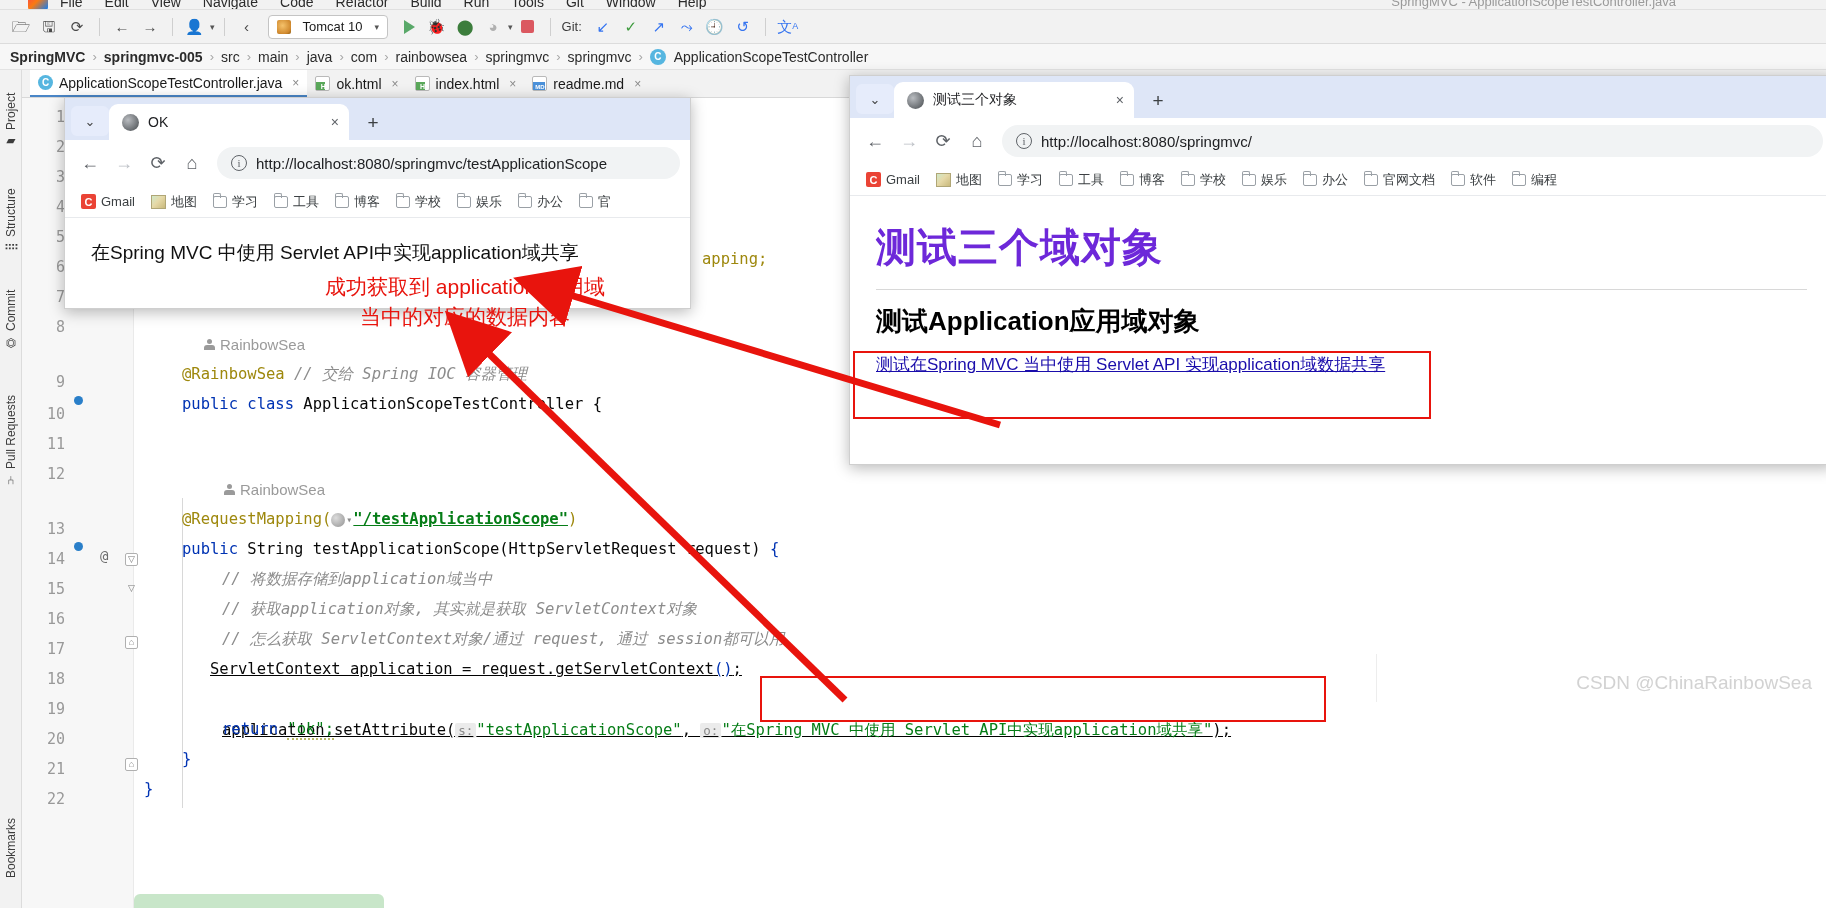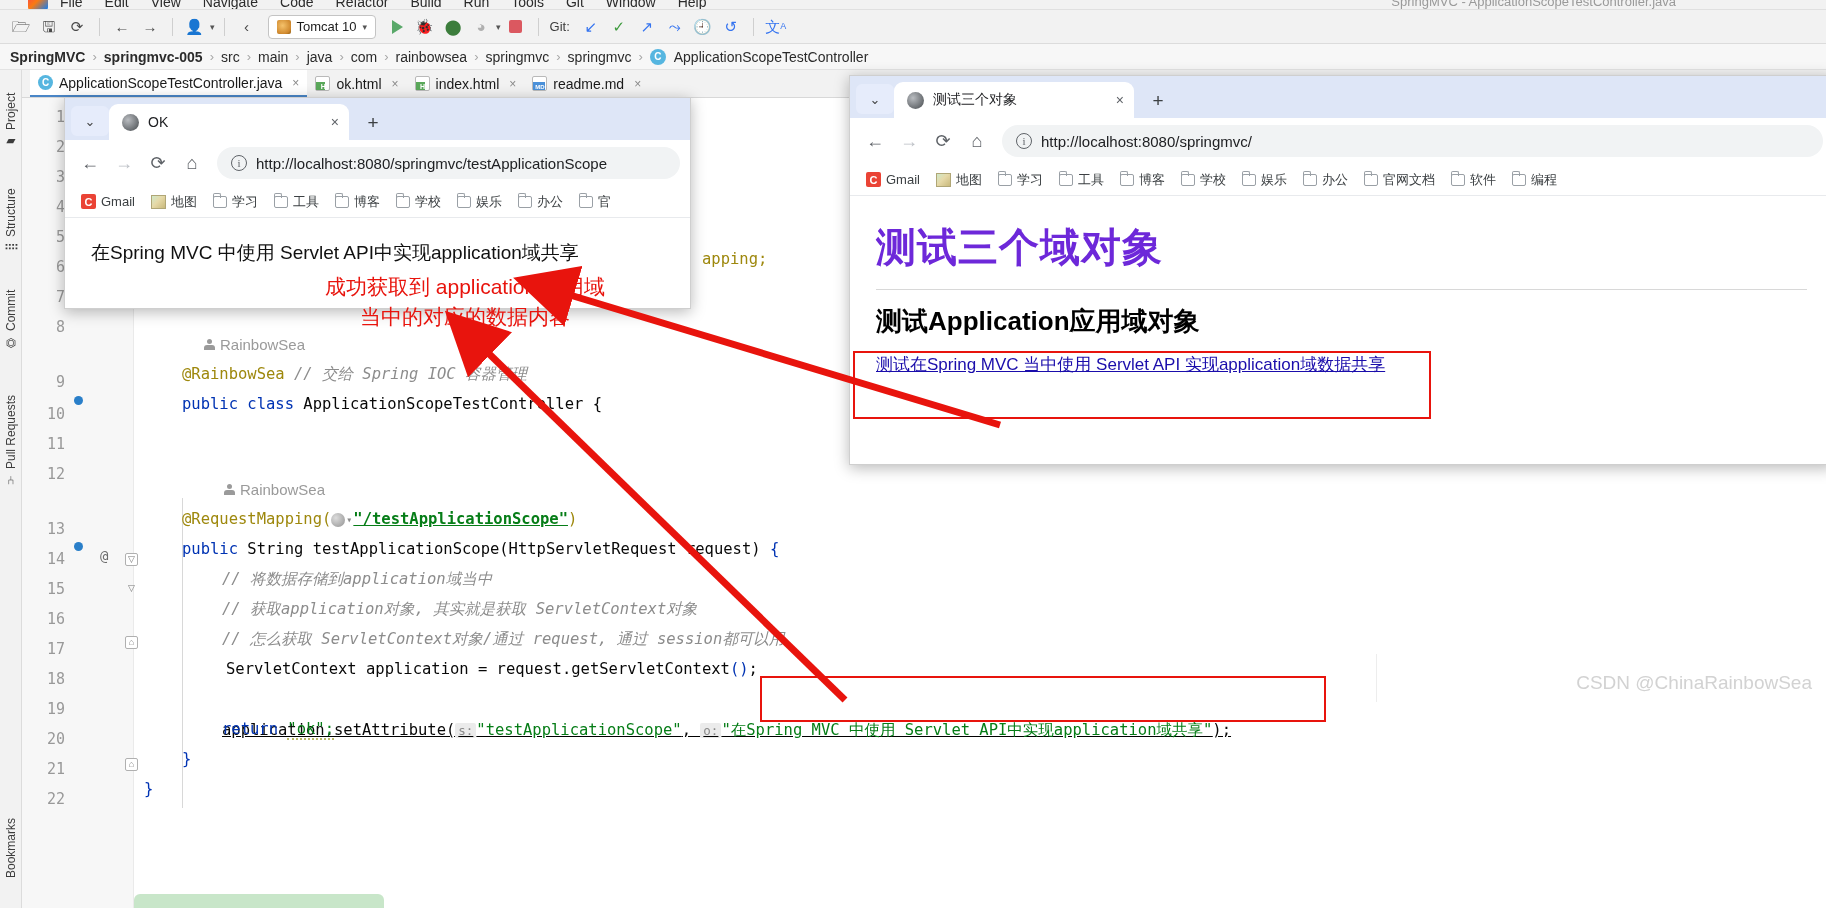--- a/index.html
+++ b/index.html
@@ -36,21 +36,21 @@
     position:absolute; left:0; top:10px; width:1826px; height:34px;
     background:#f2f2f2; border-bottom:1px solid #dcdcdc;
     display:flex; align-items:center; padding:0 8px; gap:2px;
   }
   .tb-btn {
     width:26px; height:26px; display:flex; align-items:center; justify-content:center;
     border-radius:4px; color:#4a4a4a; font-size:15px; line-height:1;
   }
   .tb-sep { width:1px; height:18px; background:#cfcfcf; margin:0 7px; }
   .run-config {
-    display:flex; align-items:center; gap:6px;
+    display:flex; align-items:center; gap:12px;
     height:24px; padding:0 8px; background:#fff; border:1px solid #c4c4c4;
     border-radius:4px; font-size:13px; color:#1a1a1a; margin:0 6px;
   }
   .run-config .cat-icon {
     width:14px;height:14px;border-radius:2px;
     background:radial-gradient(circle at 40% 40%, #f5c26b 0%, #d0892e 70%, #8b5a12 100%);
   }
   .caret { font-size:9px; color:#555; }
   .git-label { font-size:13px; color:#3c3c3c; margin:0 6px 0 2px; }
   .tri-run { width:0;height:0;border-left:11px solid #59a869;border-top:7px solid transparent;border-bottom:7px solid transparent; }
@@ -465,21 +465,21 @@
       </div>
 
       <div class="cl" style="left:48px; top:412px;"><span class="ann">@RequestMapping(</span><span class="globe-inlay"><span class="globe-sm"></span><span class="inlay-caret">▾</span></span><span class="grn-ul">"/testApplicationScope"</span><span class="ann">)</span></div>
 
       <div class="cl" style="left:48px; top:442px;"><span class="k">public</span><span class="txt"> String testApplicationScope(HttpServletRequest request) </span><span class="brace">{</span></div>
 
       <div class="cl" style="left:88px; top:472px;"><span class="cmt">// 将数据存储到application域当中</span></div>
       <div class="cl" style="left:88px; top:502px;"><span class="cmt">// 获取application对象, 其实就是获取 ServletContext对象</span></div>
       <div class="cl" style="left:88px; top:532px;"><span class="cmt">// 怎么获取 ServletContext对象/通过 request, 通过 session都可以用</span></div>
 
-      <div class="cl" style="left:92px; top:562px;"><span class="txt">ServletContext application = request.getServletContext</span><span class="brace">()</span><span class="txt">;</span></div>
+      <div class="cl" style="left:76px; top:562px;text-decoration:underline;"><span class="txt">ServletContext application = request.getServletContext</span><span class="brace">()</span><span class="txt">;</span></div>
 
       <div class="cl" style="left:88px; top:623px;text-decoration:underline;"><span class="txt">application.setAttribute(</span><span class="param-hint">s:</span><span class="str">"testApplicationScope"</span><span class="txt">, </span><span class="param-hint">o:</span><span class="str">"在Spring MVC 中使用 Servlet API中实现application域共享"</span><span class="txt">);</span></div>
 
       <div class="cl" style="left:88px; top:622px;"><span class="k">return</span><span class="txt"> </span><span class="str squiggle">"ok";</span></div>
 
       <div class="cl" style="left:48px; top:652px;"><span class="brace">}</span></div>
 
       <div class="cl" style="left:10px; top:682px;"><span class="brace">}</span></div>
     </div>
 

